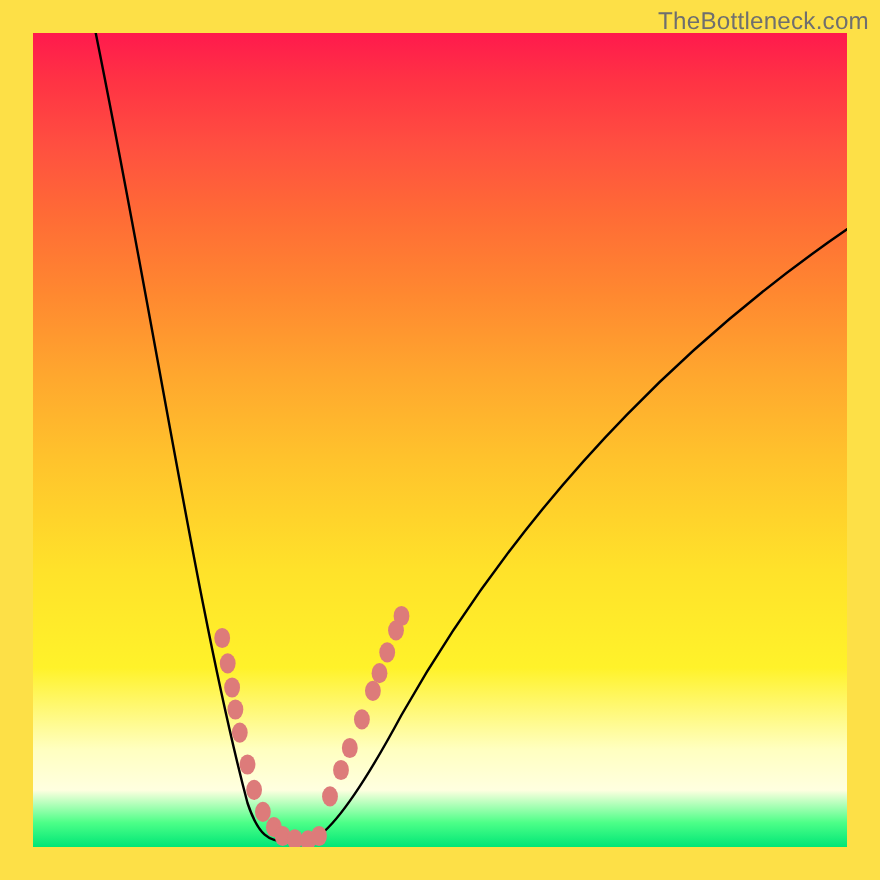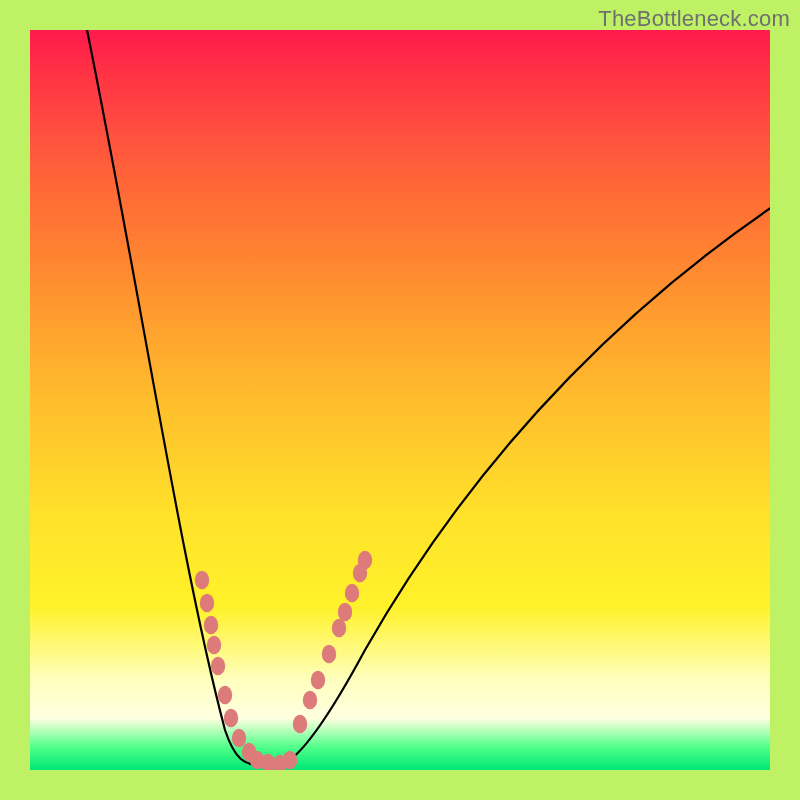--- a/index.html
+++ b/index.html
@@ -9,21 +9,21 @@
     height: 800px;
     background: #000;
     overflow: hidden;
   }
   .frame {
     position: absolute;
     left: 0;
     top: 0;
     width: 800px;
     height: 800px;
-    background: #bef264;
+    background: #fde047;
   }
   .plot-area {
     position: absolute;
     left: 30px;
     top: 30px;
     width: 740px;
     height: 740px;
     background: linear-gradient(
       to bottom,
       #ff1a4d 0%,

